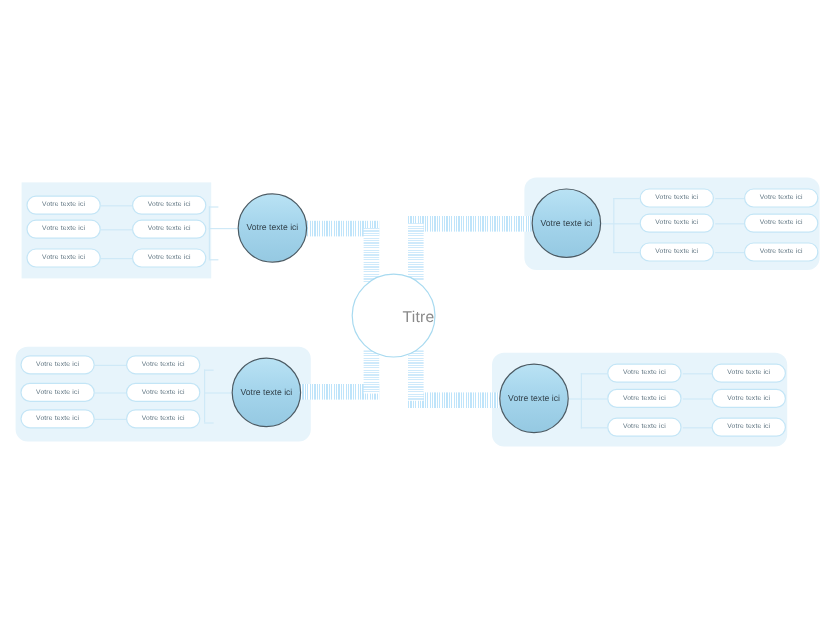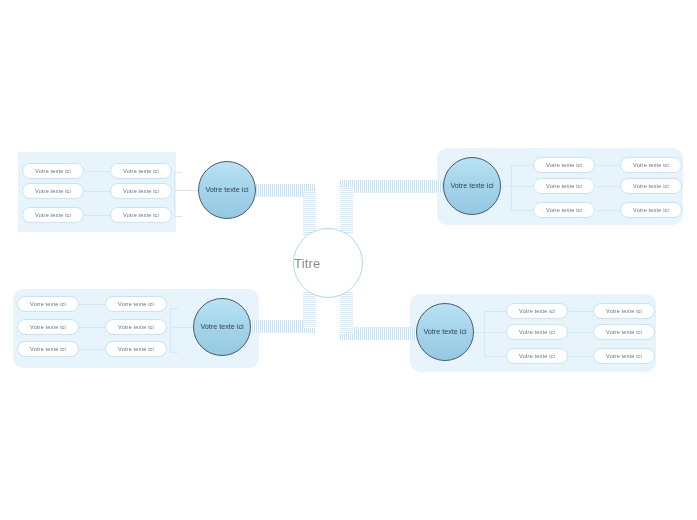--- a/index.html
+++ b/index.html
@@ -61,21 +61,21 @@
     left: 293px;
     top: 228px;
     width: 70px;
     height: 70px;
     border-radius: 50%;
     background: #ffffff;
     border: 1.5px solid #a8daf0;
     box-sizing: border-box;
     display: flex;
     align-items: center;
-    justify-content: flex-start;
+    justify-content: flex-end;
     z-index: 6;
   }
   .center-node span {
     font-size: 13px;
     color: #8a8a8a;
     letter-spacing: 0.2px;
   }
 
   
   .branch-node {

